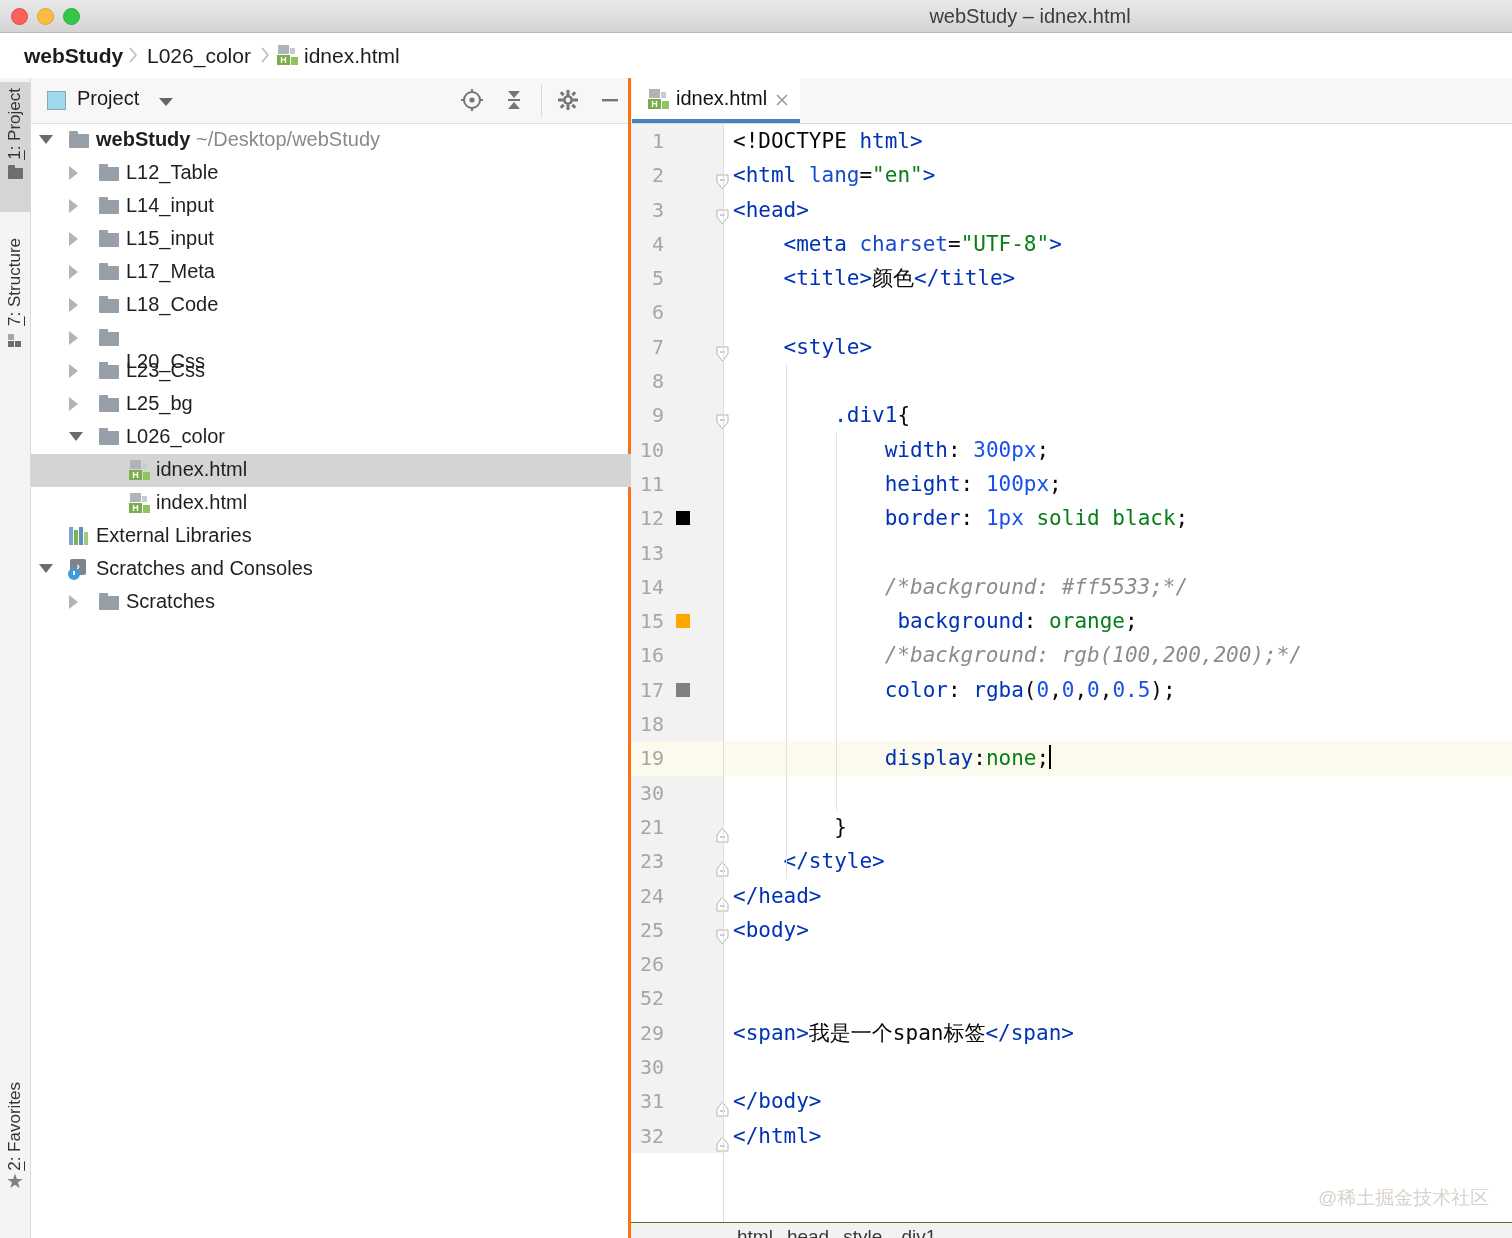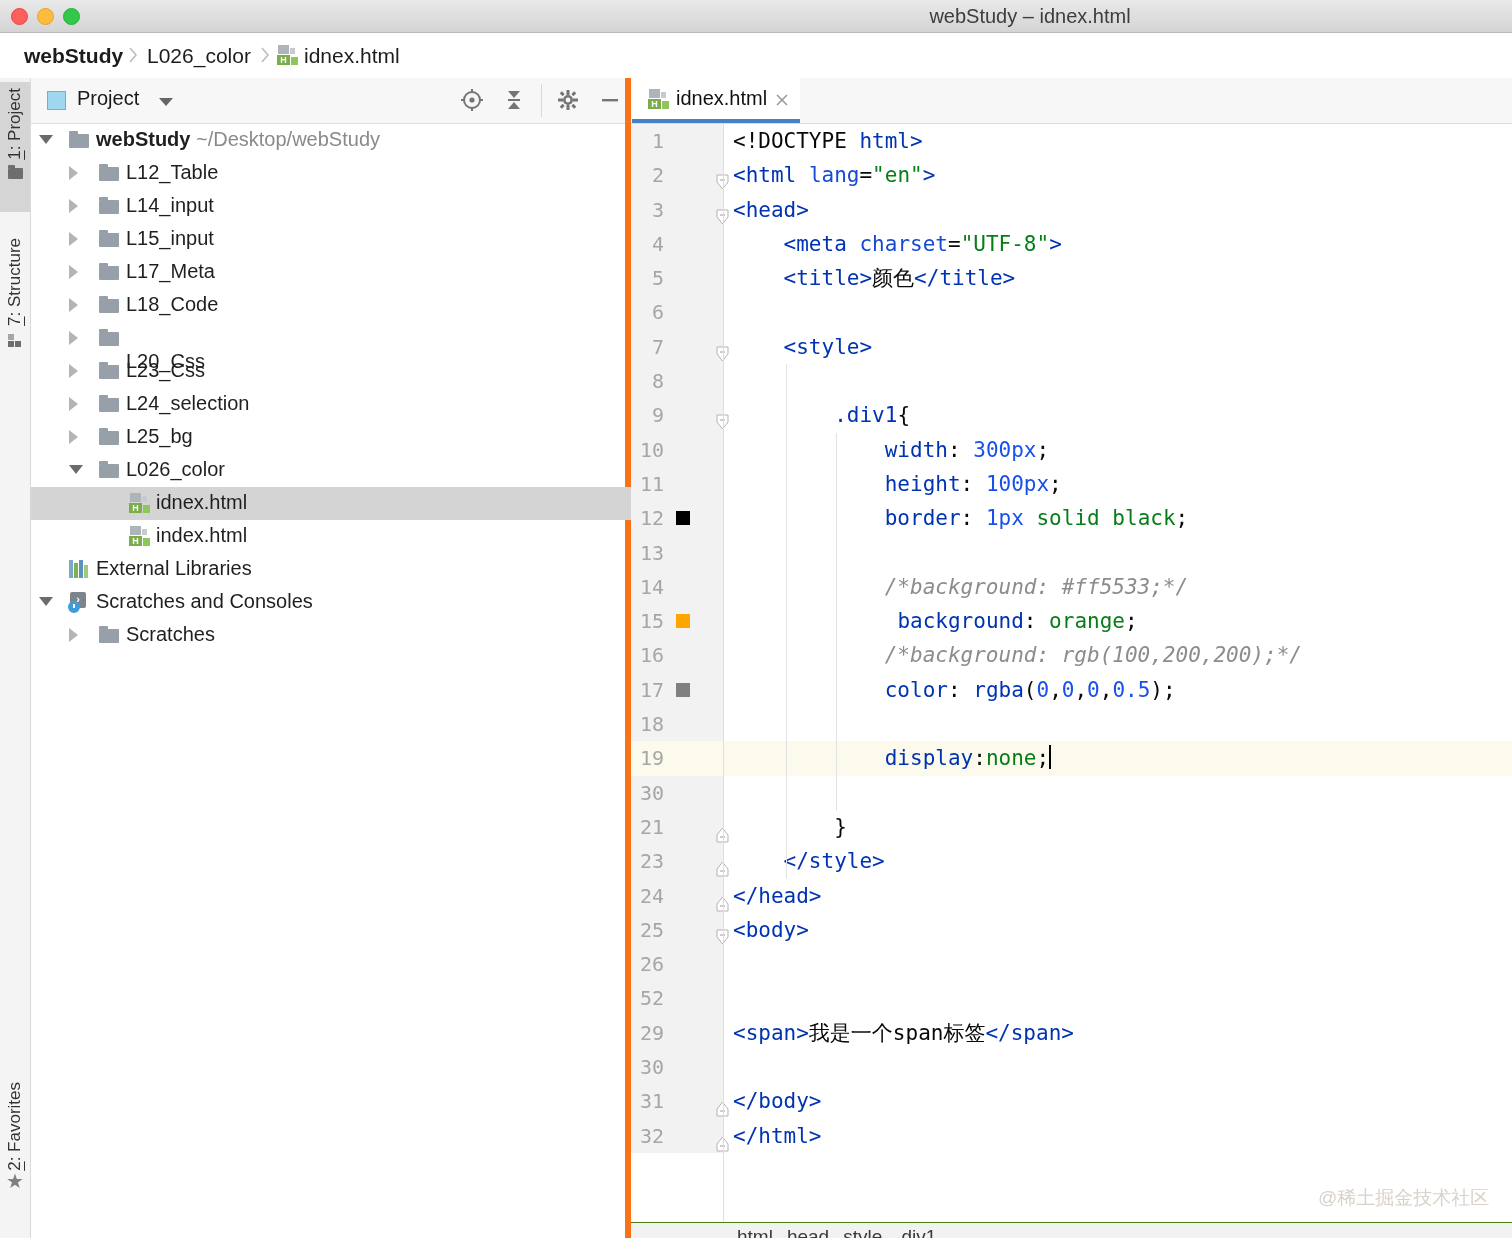--- a/index.html
+++ b/index.html
@@ -31,21 +31,21 @@
   .vtext .num{text-decoration:underline;}
   .stripe-active{position:absolute;left:0;top:4px;width:30px;height:130px;background:#d5d5d5;}
   .mini-folder{width:15px;height:11px;background:#6e6e6e;border-radius:1px;position:relative;margin-top:8px;}
   .mini-folder:before{content:"";position:absolute;left:0;top:-3px;width:7px;height:3px;background:#6e6e6e;border-radius:1px 1px 0 0;}
   .mini-struct{width:14px;height:14px;position:relative;margin-top:8px;}
   .mini-struct i{position:absolute;background:#6e6e6e;}
   .mini-star{font-size:20px;color:#808080;line-height:20px;}
 
   
   .panel{position:absolute;left:31px;top:78px;width:600px;height:1160px;background:#fff;
-    border-right:6px solid #f97316;box-sizing:border-box;}
+    border-right:3px solid #f97316;box-sizing:border-box;}
   .panel-header{position:absolute;left:0;top:0;width:100%;height:46px;background:#f7f7f7;
     border-bottom:1px solid #e0e0e0;box-sizing:border-box;}
   .ph-icon{position:absolute;left:16px;top:13px;width:19px;height:19px;background:#9fd7ef;
     border:1px solid #8aa7b5;box-sizing:border-box;}
   .ph-label{position:absolute;left:46px;top:9px;font-size:20px;color:#1a1a1a;}
   .ph-caret{position:absolute;left:128px;top:20px;width:0;height:0;
     border-left:7px solid transparent;border-right:7px solid transparent;border-top:8px solid #666;}
   .ph-tool{position:absolute;top:9px;width:26px;height:26px;}
   .ph-sep{position:absolute;left:510px;top:6px;width:1px;height:33px;background:#d9d9d9;}
 
@@ -261,27 +261,20 @@
             <span class="ic-folder"></span>
           </span>
           <span class="tr-label" style="left: 95px; margin-top: 24px;">L20_Css</span>
         </div>
         <div class="tree-row">
           <span class="tr-arrow collapsed" style="left: 38px;"></span>
           <span class="tr-icon" style="left: 68px;">
             <span class="ic-folder"></span>
           </span>
           <span class="tr-label" style="left: 95px;">L23_Css</span>
-        </div>
-        <div class="tree-row">
-          <span class="tr-arrow collapsed" style="left: 38px;"></span>
-          <span class="tr-icon" style="left: 68px;">
-            <span class="ic-folder"></span>
-          </span>
-          <span class="tr-label" style="left: 95px;">L24_selection</span>
         </div>
         <div class="tree-row">
           <span class="tr-arrow collapsed" style="left: 38px;"></span>
           <span class="tr-icon" style="left: 68px;">
             <span class="ic-folder"></span>
           </span>
           <span class="tr-label" style="left: 95px;">L25_bg</span>
         </div>
         <div class="tree-row">
           <span class="tr-arrow expanded" style="left: 38px;"></span>

